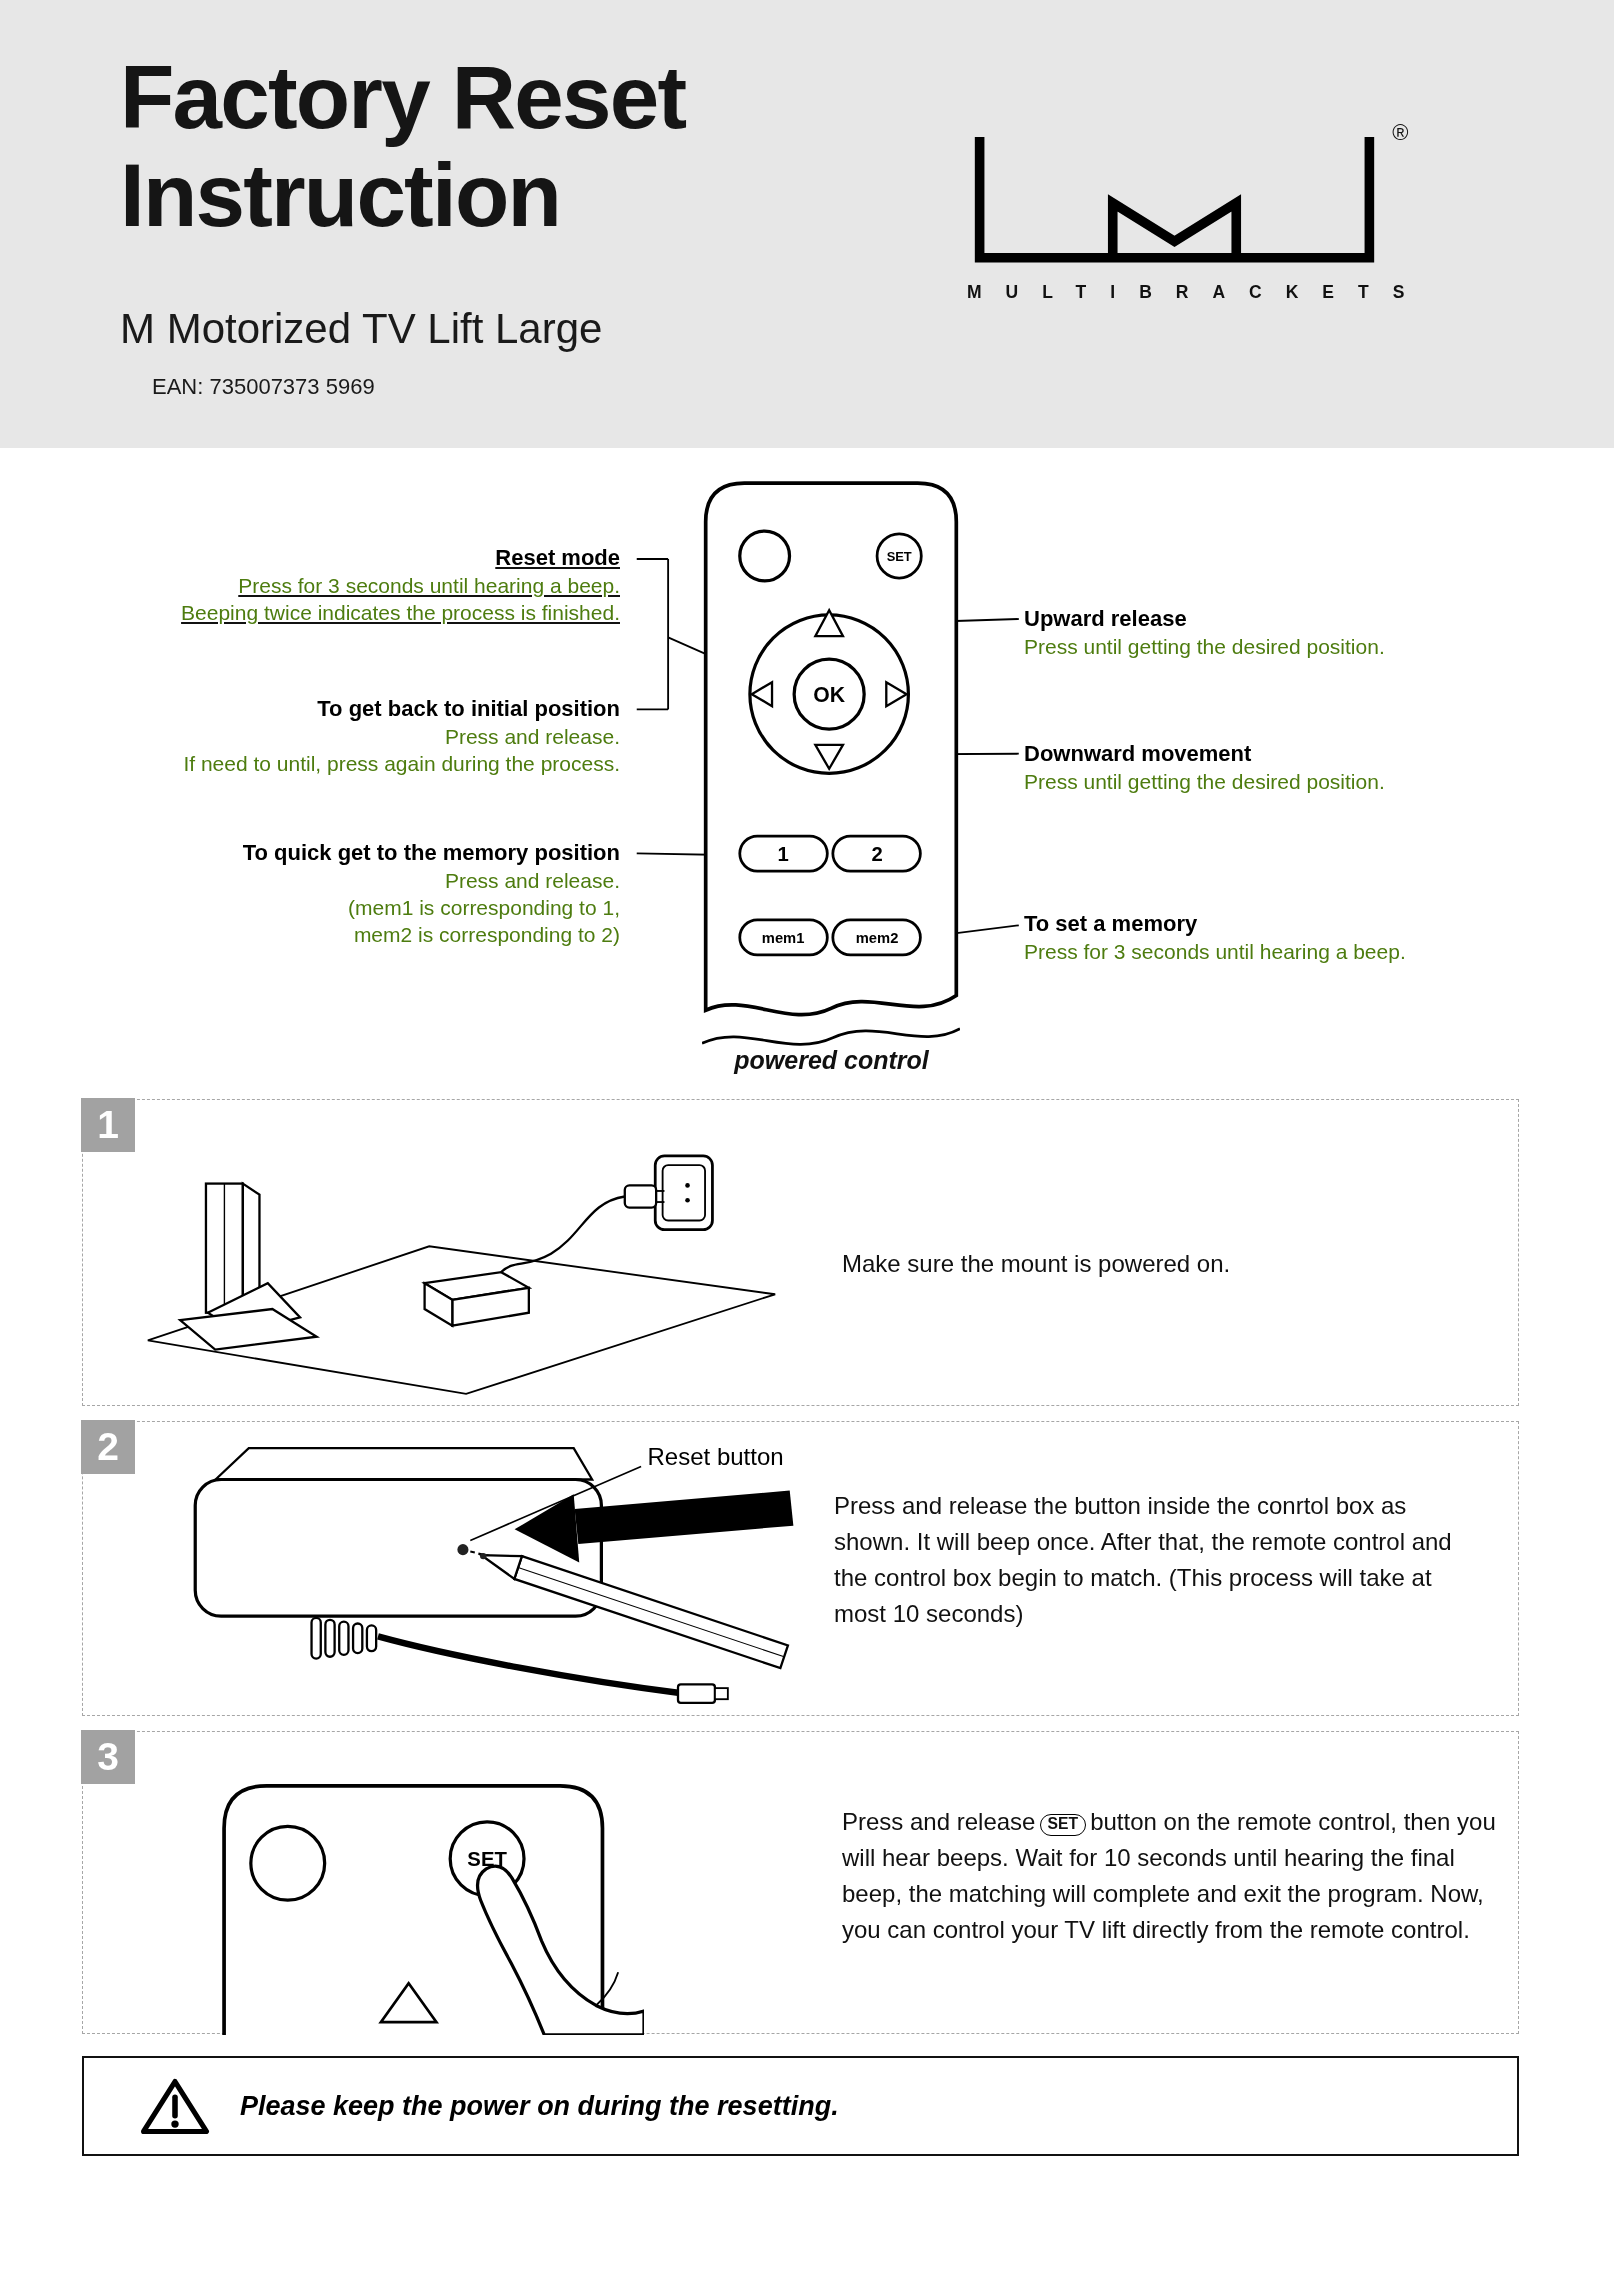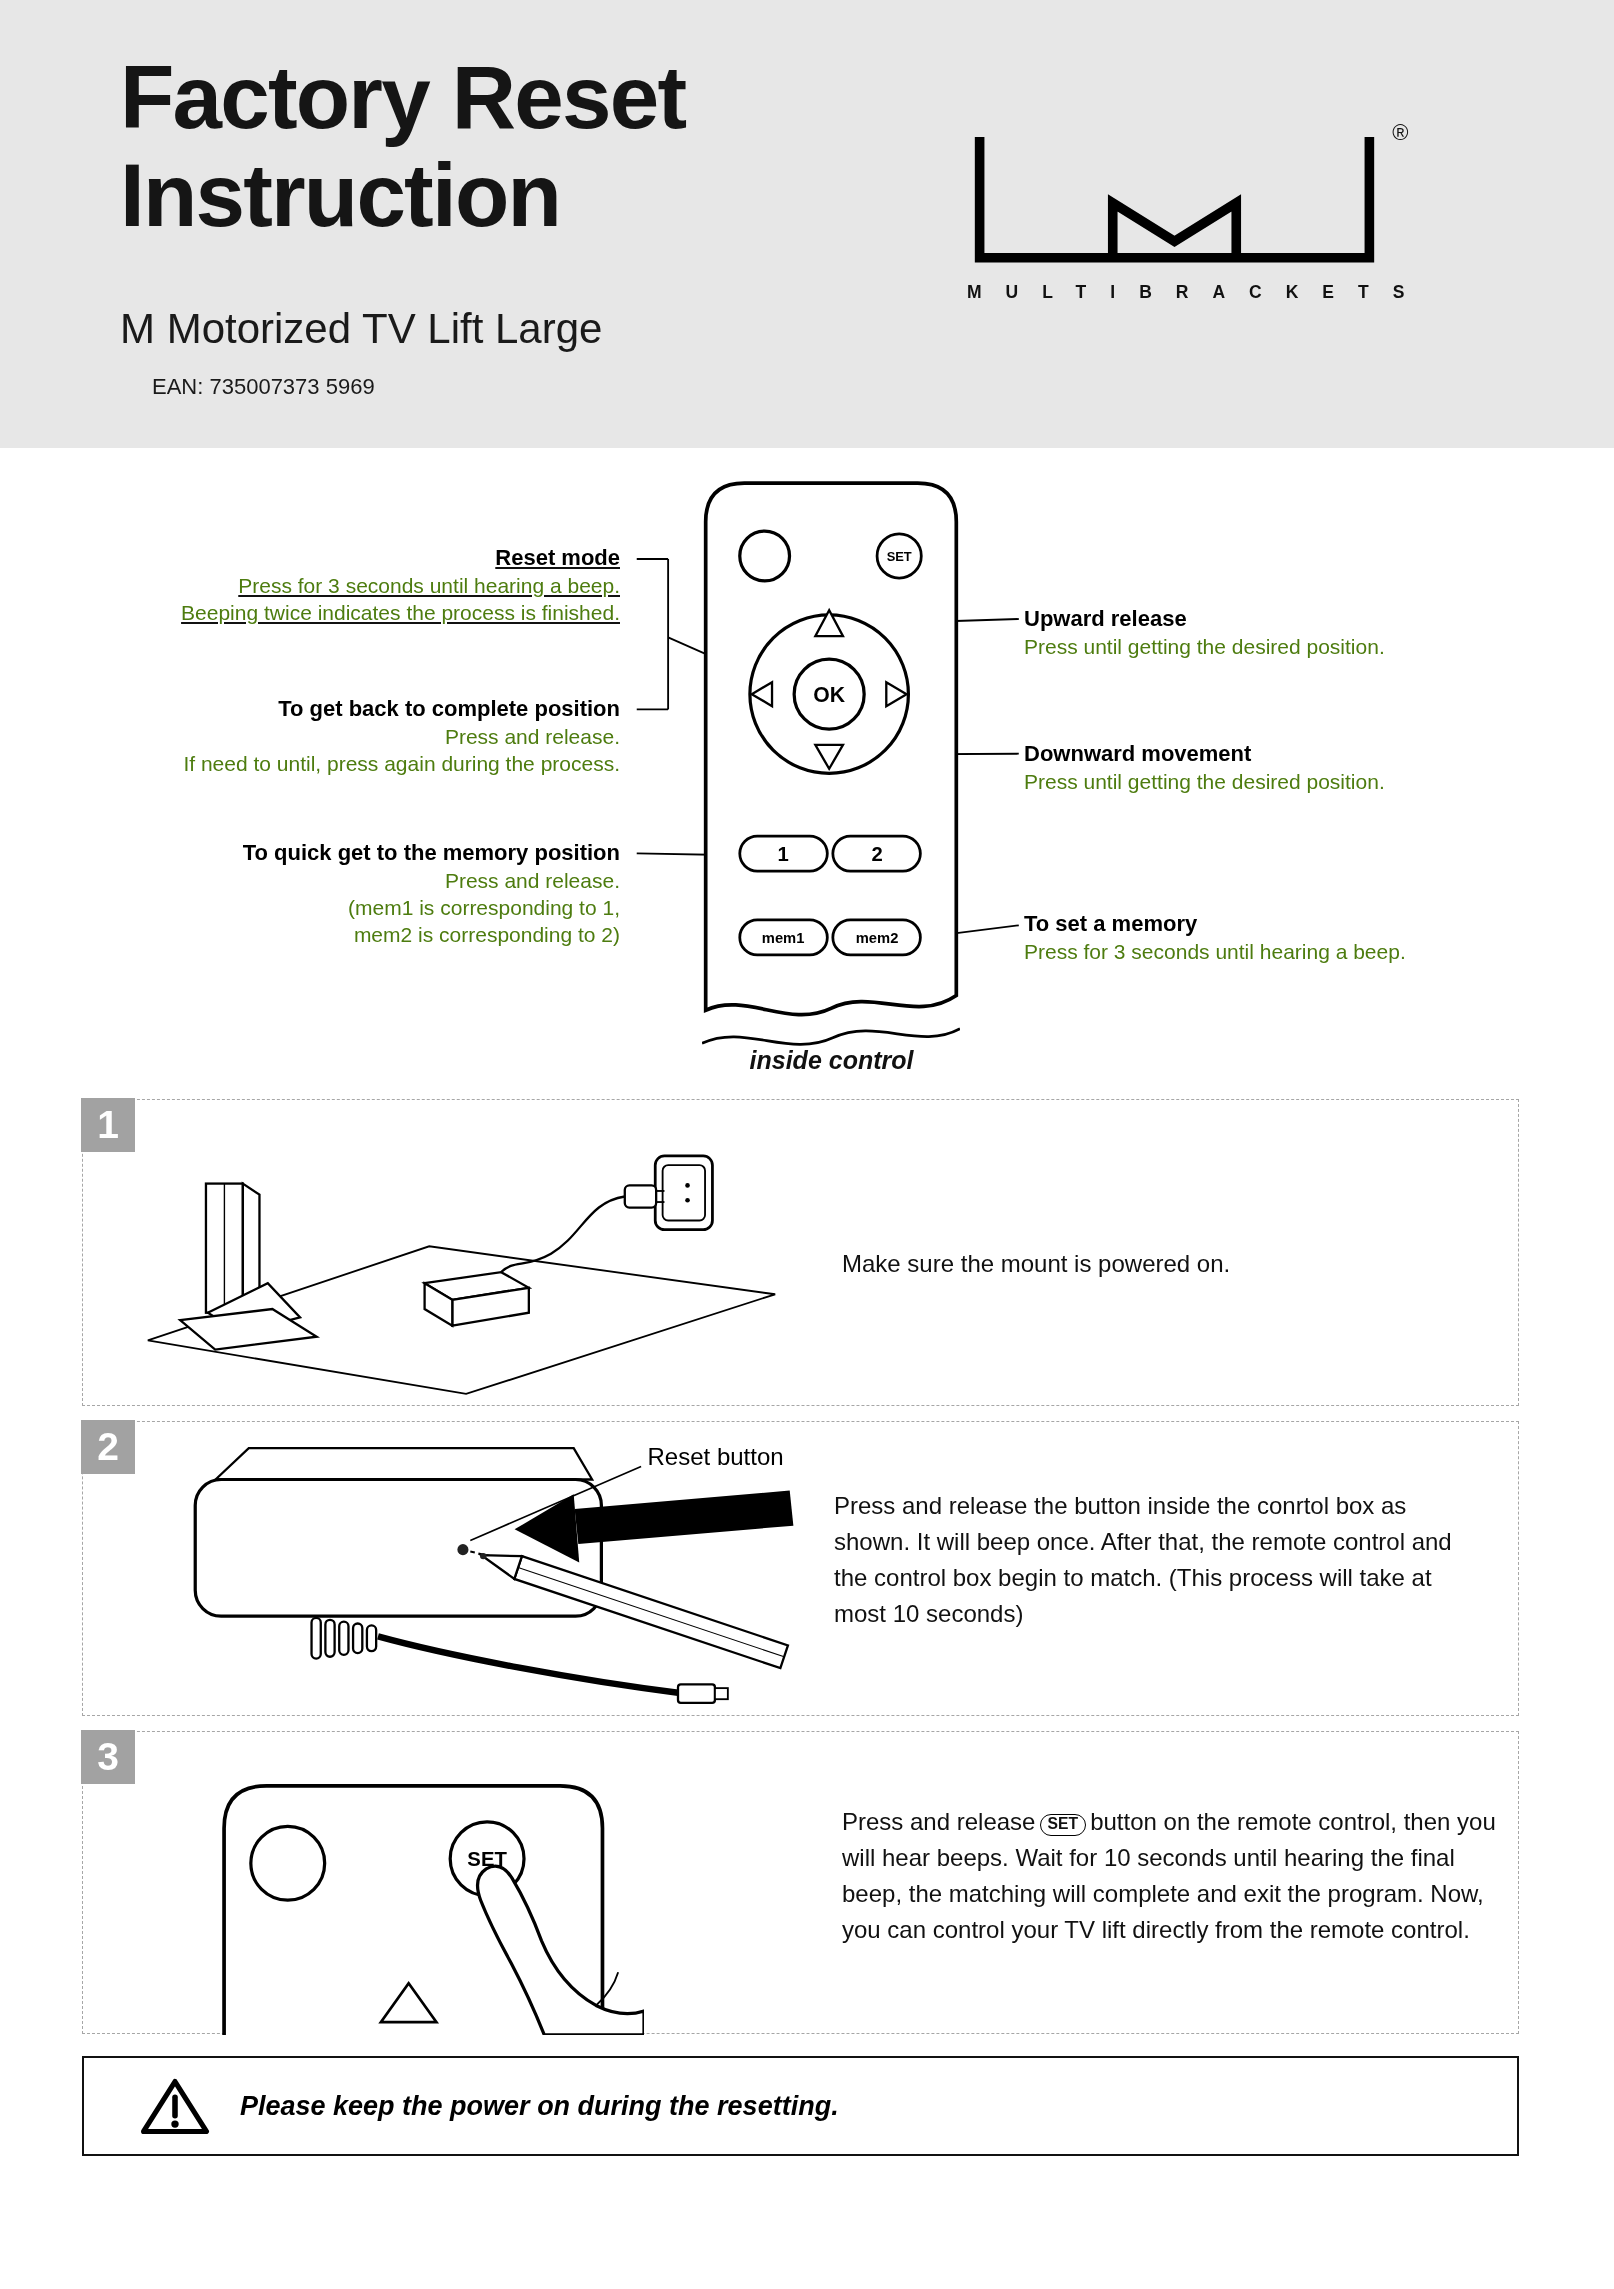--- a/index.html
+++ b/index.html
@@ -107,21 +107,21 @@
       <text x="88" y="503" text-anchor="middle" font-size="16" font-weight="bold">mem1</text>
       <text x="190" y="503" text-anchor="middle" font-size="16" font-weight="bold">mem2</text>
     </svg>
 
     <div class="ann ann-left" style="top:96px;text-decoration:underline;">
       <div class="ann-title">Reset mode</div>
       <div class="ann-line">Press for 3 seconds until hearing a beep.</div>
       <div class="ann-line">Beeping twice indicates the process is finished.</div>
     </div>
     <div class="ann ann-left" style="top:247px;">
-      <div class="ann-title">To get back to complete position</div>
+      <div class="ann-title">To get back to initial position</div>
       <div class="ann-line">Press and release.</div>
       <div class="ann-line">If need to until, press again during the process.</div>
     </div>
     <div class="ann ann-left" style="top:391px;">
       <div class="ann-title">To quick get to the memory position</div>
       <div class="ann-line">Press and release.</div>
       <div class="ann-line">(mem1 is corresponding to 1,</div>
       <div class="ann-line">mem2 is corresponding to 2)</div>
     </div>
 
@@ -131,21 +131,21 @@
     </div>
     <div class="ann ann-right" style="top:292px;">
       <div class="ann-title">Downward movement</div>
       <div class="ann-line">Press until getting the desired position.</div>
     </div>
     <div class="ann ann-right" style="top:462px;">
       <div class="ann-title">To set a memory</div>
       <div class="ann-line">Press for 3 seconds until hearing a beep.</div>
     </div>
 
-    <div class="caption">inside control</div>
+    <div class="caption">powered control</div>
   </div>
 
   <div class="step step1">
     <div class="badge">1</div>
     <svg class="abs" style="left:51px;top:28px;" width="655" height="268" viewBox="0 0 710 290">
       <path d="M15,230 L320,128 L695,180 L360,288 Z" fill="none" stroke="#000" stroke-width="2"></path>
       <rect x="78" y="60" width="40" height="140" fill="#fff" stroke="#000" stroke-width="2.5"></rect>
       <path d="M118,60 L136,72 L136,210 L118,200 Z" fill="#fff" stroke="#000" stroke-width="2.5"></path>
       <line x1="98" y1="60" x2="98" y2="200" stroke="#000" stroke-width="1.5"></line>
       <path d="M80,200 L145,168 L180,205 L115,222 Z" fill="#fff" stroke="#000" stroke-width="2.5"></path>

